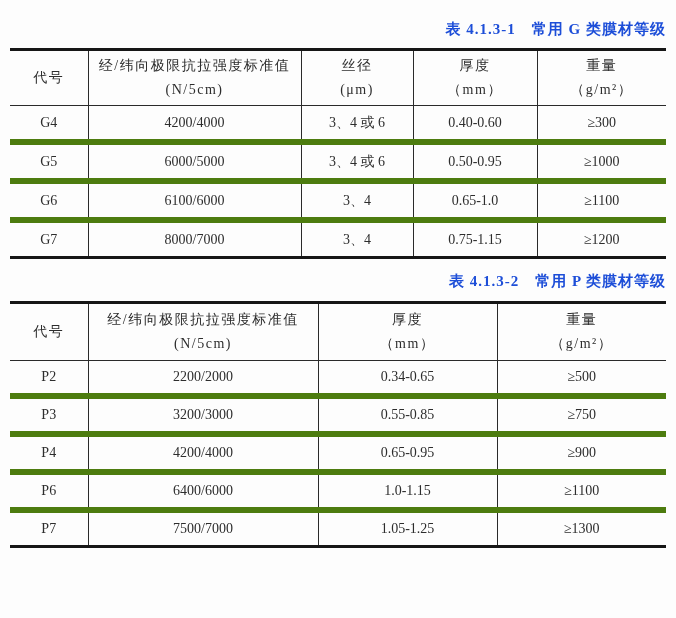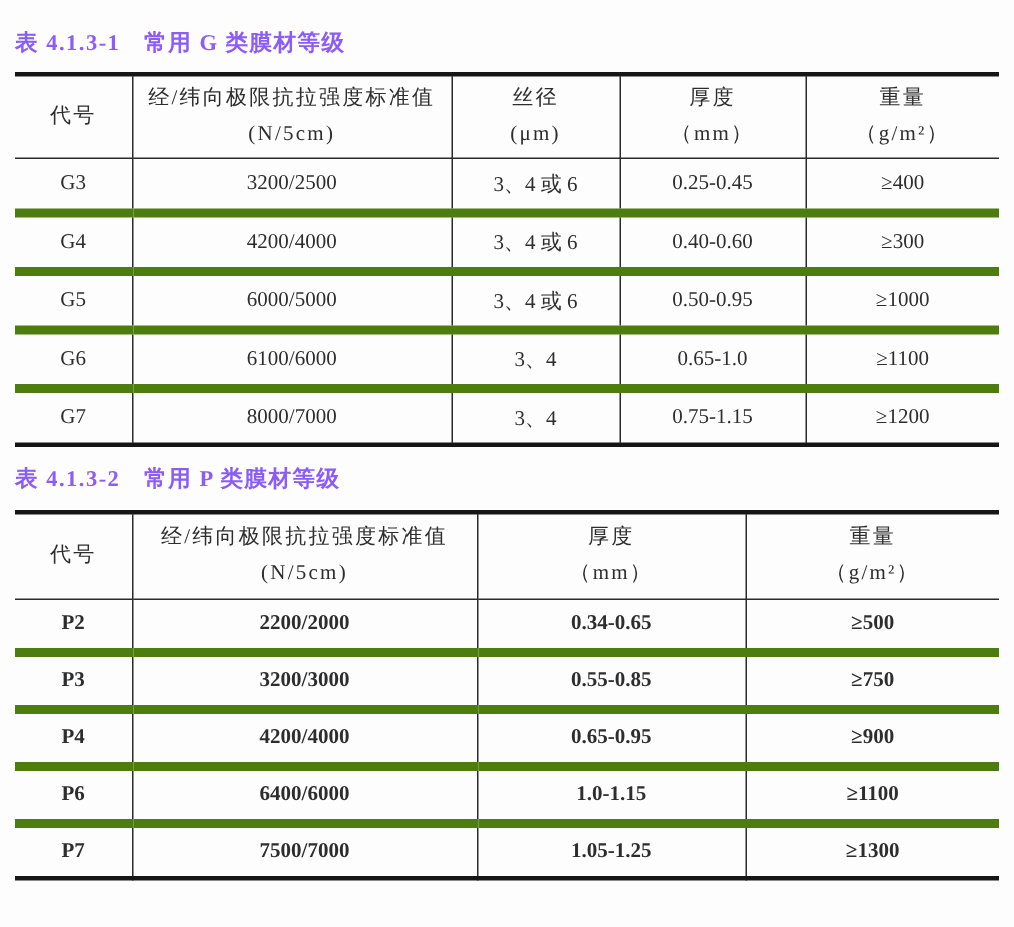--- a/index.html
+++ b/index.html
@@ -18,26 +18,26 @@
   }
   .doc-page {
     width: 676px;
     height: 618px;
     box-sizing: border-box;
     padding-top: 18px;
   }
   .table-title {
     width: 656px;
     margin: 0 0 0 10px;
-    text-align: left;
+    text-align: right;
     font-size: 15px;
     font-weight: bold;
     letter-spacing: 1px;
     line-height: 22px;
-    color: #8b5cf6;
+    color: #1d4ed8;
   }
   .title-1 { margin-bottom: 8px; }
   .title-2 { margin-top: 11px; margin-bottom: 9px; }
   table.grade-table {
     width: 656px;
     margin-left: 10px;
     border-collapse: collapse;
     table-layout: fixed;
     border-top: 3px solid #161616;
     border-bottom: 3px solid #161616;
@@ -63,21 +63,21 @@
     letter-spacing: 1.5px;
     line-height: 24px;
   }
   #table-g thead th { height: 54px; }
   #table-p thead th { height: 56px; }
   table.grade-table tbody td {
     border-top: 6px solid #4d7c0f;
   }
   table.grade-table tbody tr:first-child td { border-top: none; }
   #table-g tbody td { height: 33px; }
-  #table-p tbody td { height: 32px; font-weight: bold; }
+  #table-p tbody td { height: 32px; }
   .hdr-line { display: block; }
 </style>
 </head>
 <body>
 
 <div class="doc-page">
 
   <p class="table-title title-1">表 4.1.3-1　常用 G 类膜材等级</p>
 
   <table id="table-g" class="grade-table">
@@ -106,27 +106,20 @@
             <span class="hdr-line">（mm）</span>
           </th>
           <th>
             <span class="hdr-line">重量</span>
             <span class="hdr-line">（g/m²）</span>
           </th>
         </tr>
     </thead>
     <tbody>
         <tr>
-          <td>G3</td>
-          <td>3200/2500</td>
-          <td>3、4 或 6</td>
-          <td>0.25-0.45</td>
-          <td>≥400</td>
-        </tr>
-        <tr>
           <td>G4</td>
           <td>4200/4000</td>
           <td>3、4 或 6</td>
           <td>0.40-0.60</td>
           <td>≥300</td>
         </tr>
         <tr>
           <td>G5</td>
           <td>6000/5000</td>
           <td>3、4 或 6</td>

